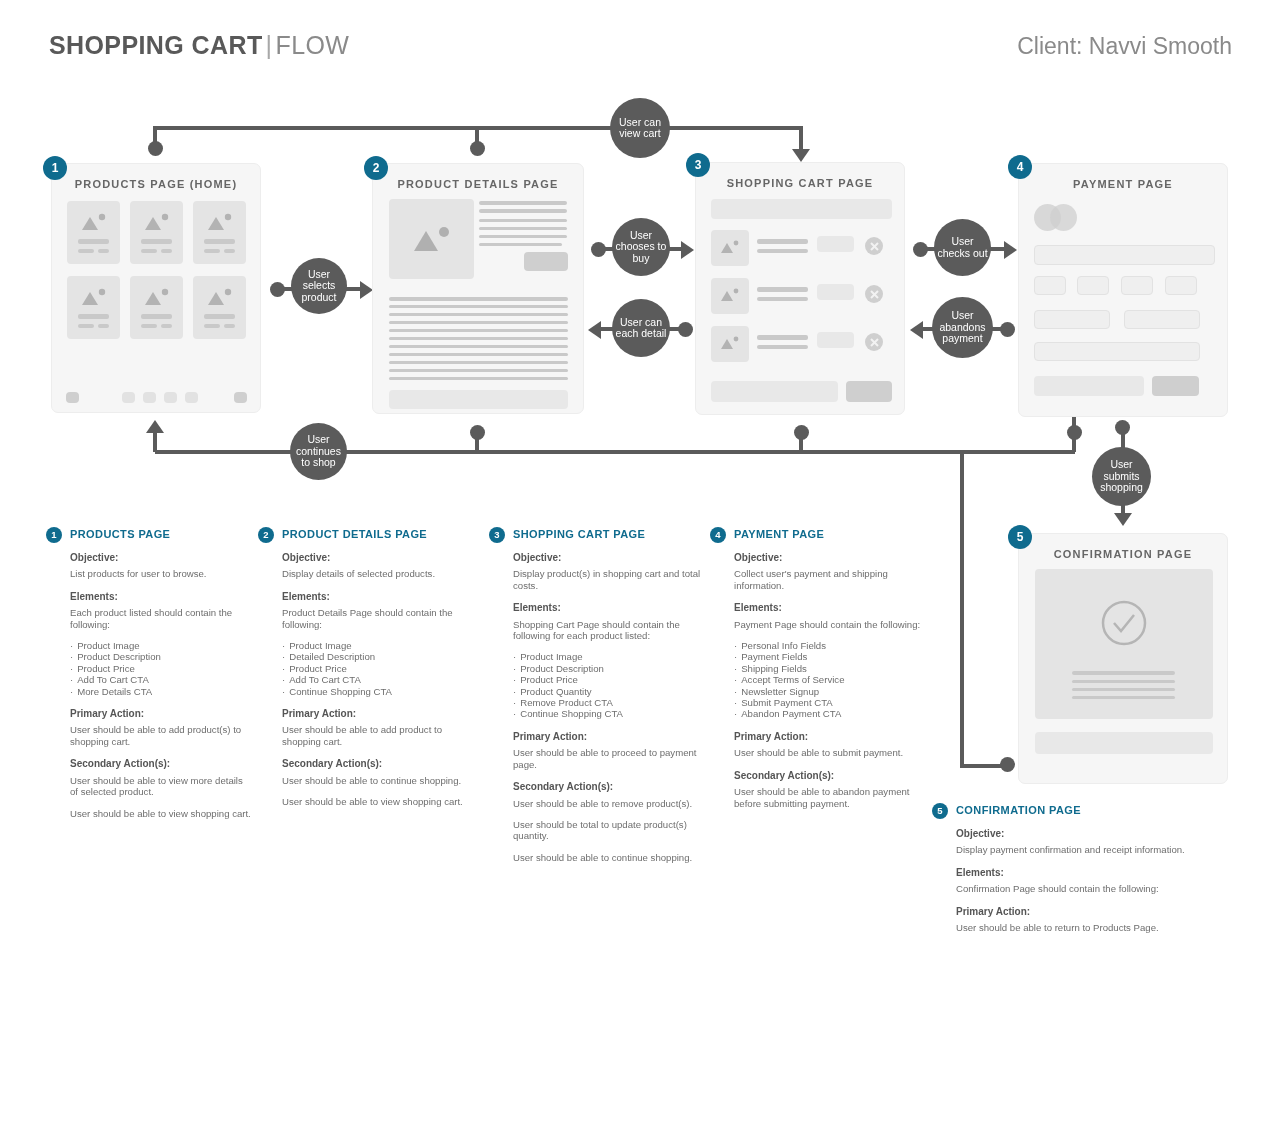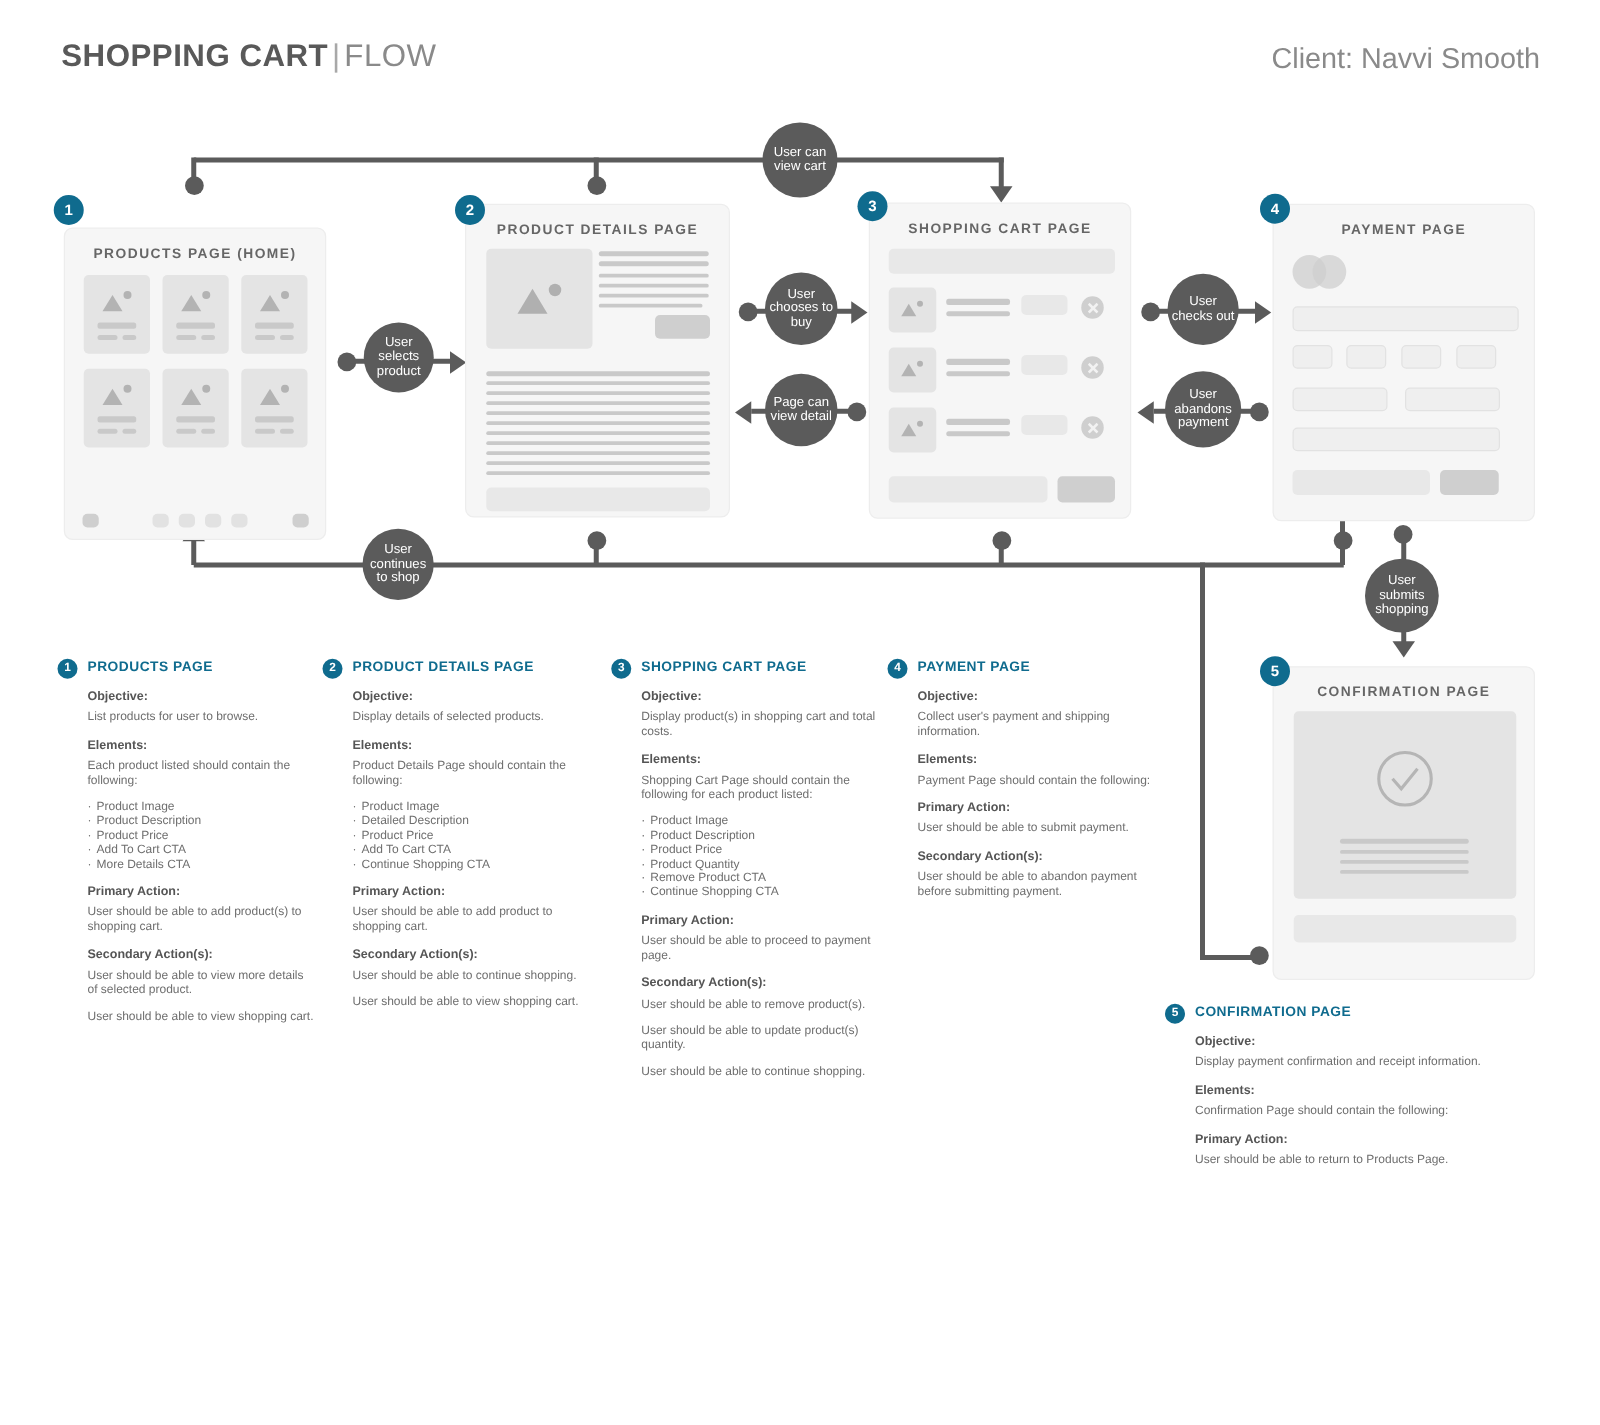--- a/index.html
+++ b/index.html
@@ -124,28 +124,28 @@
 <div class="arrow-right" style="left:1004px;top:241px;"></div>
 
 <div class="dot" style="left:1000px;top:322px;"></div>
 <div class="rail hline" style="left:988px;top:327px;width:14px;"></div>
 <div class="rail hline" style="left:923px;top:327px;width:17px;"></div>
 <div class="arrow-left" style="left:910px;top:321px;"></div>
 
 <div class="bubble" style="left:610px;top:98px;width:60px;height:60px;">User can view cart</div>
 <div class="bubble" style="left:291px;top:258px;width:56px;height:56px;">User selects product</div>
 <div class="bubble" style="left:612px;top:218px;width:58px;height:58px;">User chooses to buy</div>
-<div class="bubble" style="left:612px;top:299px;width:58px;height:58px;">Page can view detail</div>
+<div class="bubble" style="left:612px;top:299px;width:58px;height:58px;">User can each detail</div>
 <div class="bubble" style="left:934px;top:219px;width:57px;height:57px;">User checks out</div>
 <div class="bubble" style="left:932px;top:297px;width:61px;height:61px;">User abandons payment</div>
 <div class="bubble" style="left:290px;top:423px;width:57px;height:57px;">User continues to shop</div>
 <div class="bubble" style="left:1092px;top:447px;width:59px;height:59px;">User submits shopping</div>
 
 <div class="badge" style="left:43px;top:156px;">1</div>
-<div class="screen" style="left:51px;top:163px;width:210px;height:250px;margin-top:19px;">
+<div class="screen" style="left:51px;top:163px;width:210px;height:250px;">
   <div class="screen-title">PRODUCTS PAGE (HOME)</div>
 
   <div class="ph-card" style="left:15px;top:37px;width:53px;height:63px;">
     <svg class="img-ico" style="left:13px;top:12px;" width="28" height="18" viewBox="0 0 28 18">
         <polygon points="2,17 10,4 18,17" fill="#b3b3b3"></polygon>
         <circle cx="22" cy="4" r="3.2" fill="#b3b3b3"></circle>
       </svg>
     <div class="bar" style="left:11px;top:38px;width:31px;height:5px;"></div>
     <div class="bar" style="left:11px;top:48px;width:16px;height:4px;"></div>
     <div class="bar" style="left:31px;top:48px;width:11px;height:4px;"></div>
@@ -390,35 +390,44 @@
       <li>Product Description</li>
       <li>Product Price</li>
       <li>Product Quantity</li>
       <li>Remove Product CTA</li>
       <li>Continue Shopping CTA</li>
     </ul>
     <div class="lbl">Primary Action:</div>
     <p class="p">User should be able to proceed to payment page.</p>
     <div class="lbl">Secondary Action(s):</div>
     <p class="p">User should be able to remove product(s).</p>
-    <p class="p">User should be able to update product(s) quantity.</p>
+    <p class="p">User should be total to update product(s) quantity.</p>
     <p class="p">User should be able to continue shopping.</p>
   </div>
 </div>
 
 <div class="col" style="left:710px;top:527px;width:215px;">
   <div class="col-head">
     <div class="col-num">4</div>
     <div class="col-title">PAYMENT PAGE</div>
   </div>
   <div class="col-body">
     <div class="lbl">Objective:</div>
     <p class="p">Collect user's payment and shipping information.</p>
     <div class="lbl">Elements:</div>
     <p class="p">Payment Page should contain the following:</p>
+    <ul class="ul">
+      <li>Personal Info Fields</li>
+      <li>Payment Fields</li>
+      <li>Shipping Fields</li>
+      <li>Accept Terms of Service</li>
+      <li>Newsletter Signup</li>
+      <li>Submit Payment CTA</li>
+      <li>Abandon Payment CTA</li>
+    </ul>
     <div class="lbl">Primary Action:</div>
     <p class="p">User should be able to submit payment.</p>
     <div class="lbl">Secondary Action(s):</div>
     <p class="p">User should be able to abandon payment before submitting payment.</p>
   </div>
 </div>
 
 <div class="col" style="left:932px;top:803px;width:290px;">
   <div class="col-head">
     <div class="col-num">5</div>

